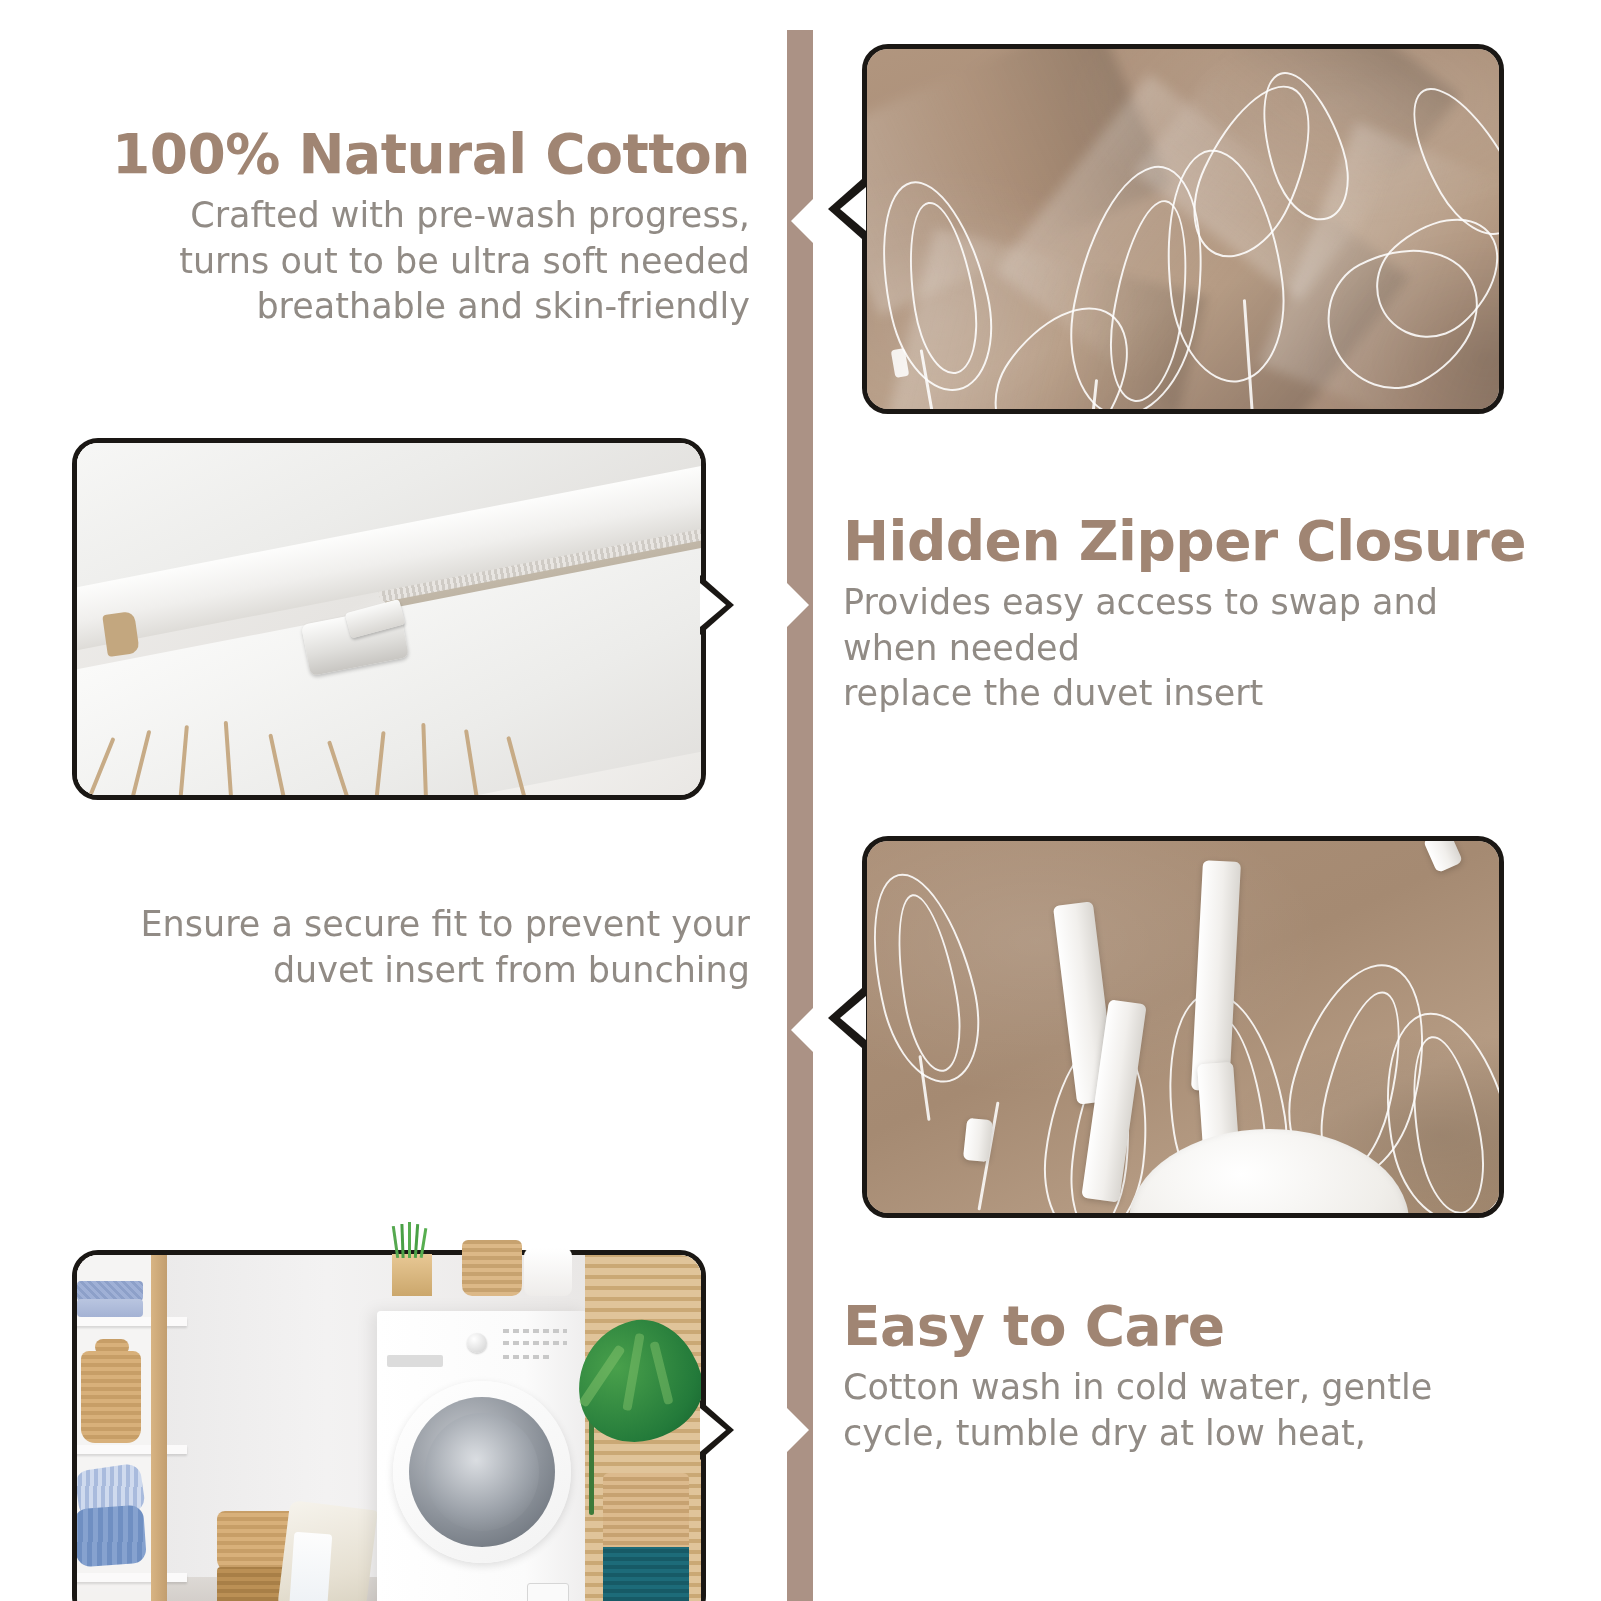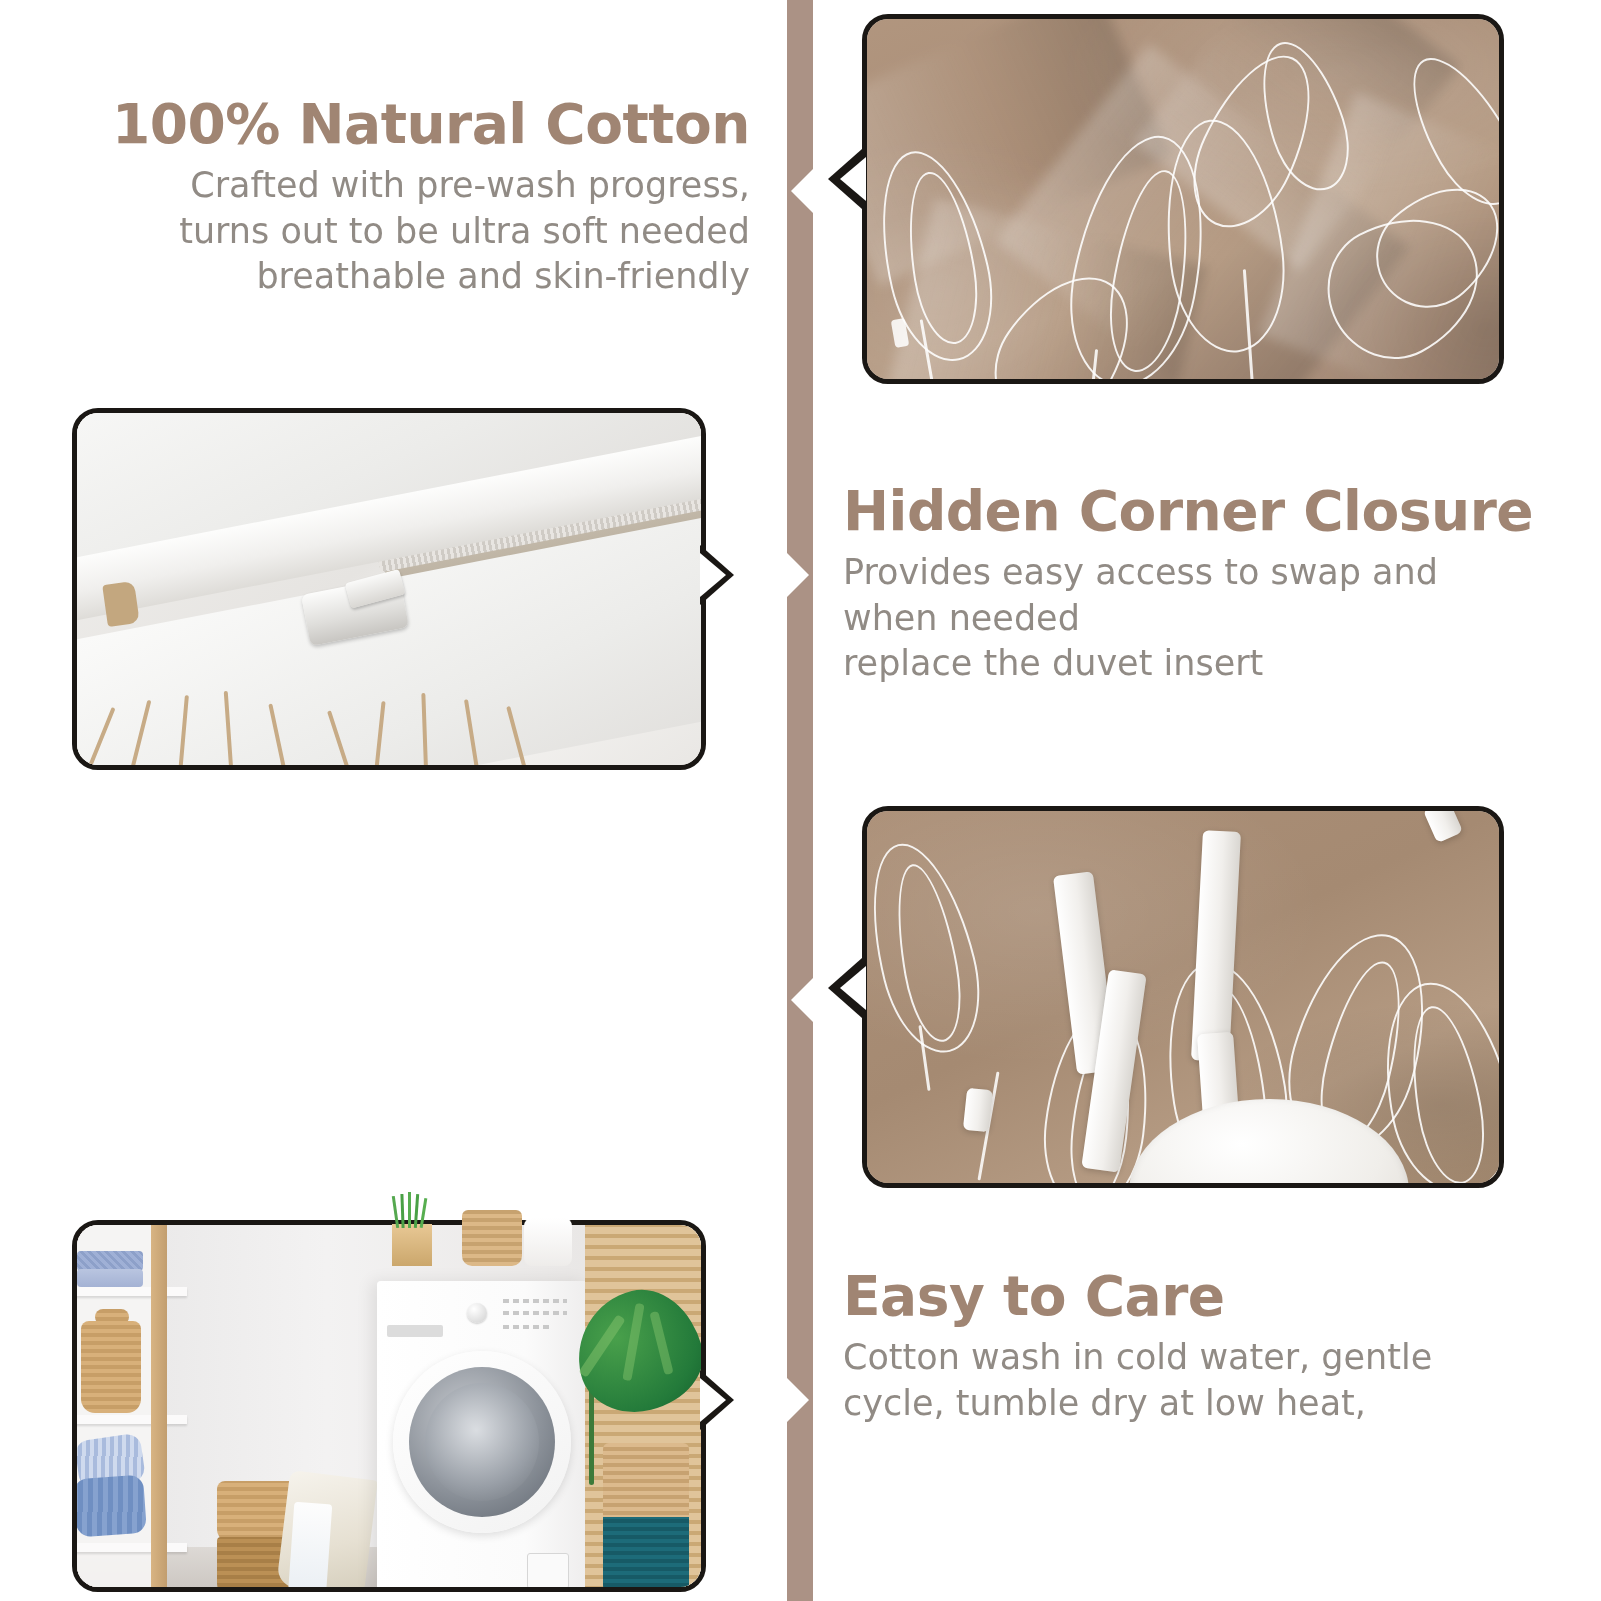--- a/index.html
+++ b/index.html
@@ -3,21 +3,21 @@
 <meta charset="utf-8">
 <style>
   html,body{margin:0;padding:0;}
   body{
     width:1601px;height:1601px;
     background:#ffffff;
     font-family:"DejaVu Sans", sans-serif;
     overflow:hidden;
     position:relative;
   }
-  #page{position:absolute;inset:0;}
+  #page{position:absolute;inset:0;margin-top:30px;}
 
   
   .divider-bar{
     position:absolute;
     left:787px;top:0;
     width:26px;height:1601px;
     background:#ab9285;
     z-index:2;
   }
   
@@ -279,29 +279,33 @@
       <div class="tan-stem" style="left:300px;top:288px;width:4px;height:88px;transform:rotate(6deg);"></div>
       <div class="tan-stem" style="left:346px;top:280px;width:4px;height:96px;transform:rotate(-2deg);"></div>
       <div class="tan-stem" style="left:394px;top:286px;width:4px;height:90px;transform:rotate(-9deg);"></div>
       <div class="tan-stem" style="left:440px;top:292px;width:4px;height:84px;transform:rotate(-15deg);"></div>
     </div>
   </div>
   <div class="tab tab-right-outer" style="left:700px;top:545px;"></div>
   <div class="tab tab-right-inner" style="left:700px;top:553px;"></div>
 
   <div class="txt-block ta-left" style="left:843px;top:483px;width:700px;">
-    <div class="headline">Hidden Corner Closure</div>
+    <div class="headline">Hidden Zipper Closure</div>
     <div class="body-text">
       <div>Provides easy access to swap and</div>
       <div>when needed</div>
       <div>replace the duvet insert</div>
     </div>
   </div>
 
   <div class="txt-block ta-right" style="left:110px;top:872px;width:640px;">
+    <div class="body-text">
+      <div>Ensure a secure fit to prevent your</div>
+      <div>duvet insert from bunching</div>
+    </div>
   </div>
 
   <div class="card" style="left:862px;top:806px;width:642px;height:382px;">
     <div class="photo">
       <div class="tie-bg"></div>
 
       <div class="leafline" style="left:10px;top:30px;width:90px;height:210px;transform:rotate(-14deg);"></div>
       <div class="leafline" style="left:34px;top:52px;width:50px;height:176px;transform:rotate(-10deg);"></div>
       <div class="stemline" style="left:56px;top:214px;width:3px;height:66px;transform:rotate(-8deg);"></div>
       <div class="leafline" style="left:180px;top:196px;width:96px;height:200px;transform:rotate(7deg);"></div>

